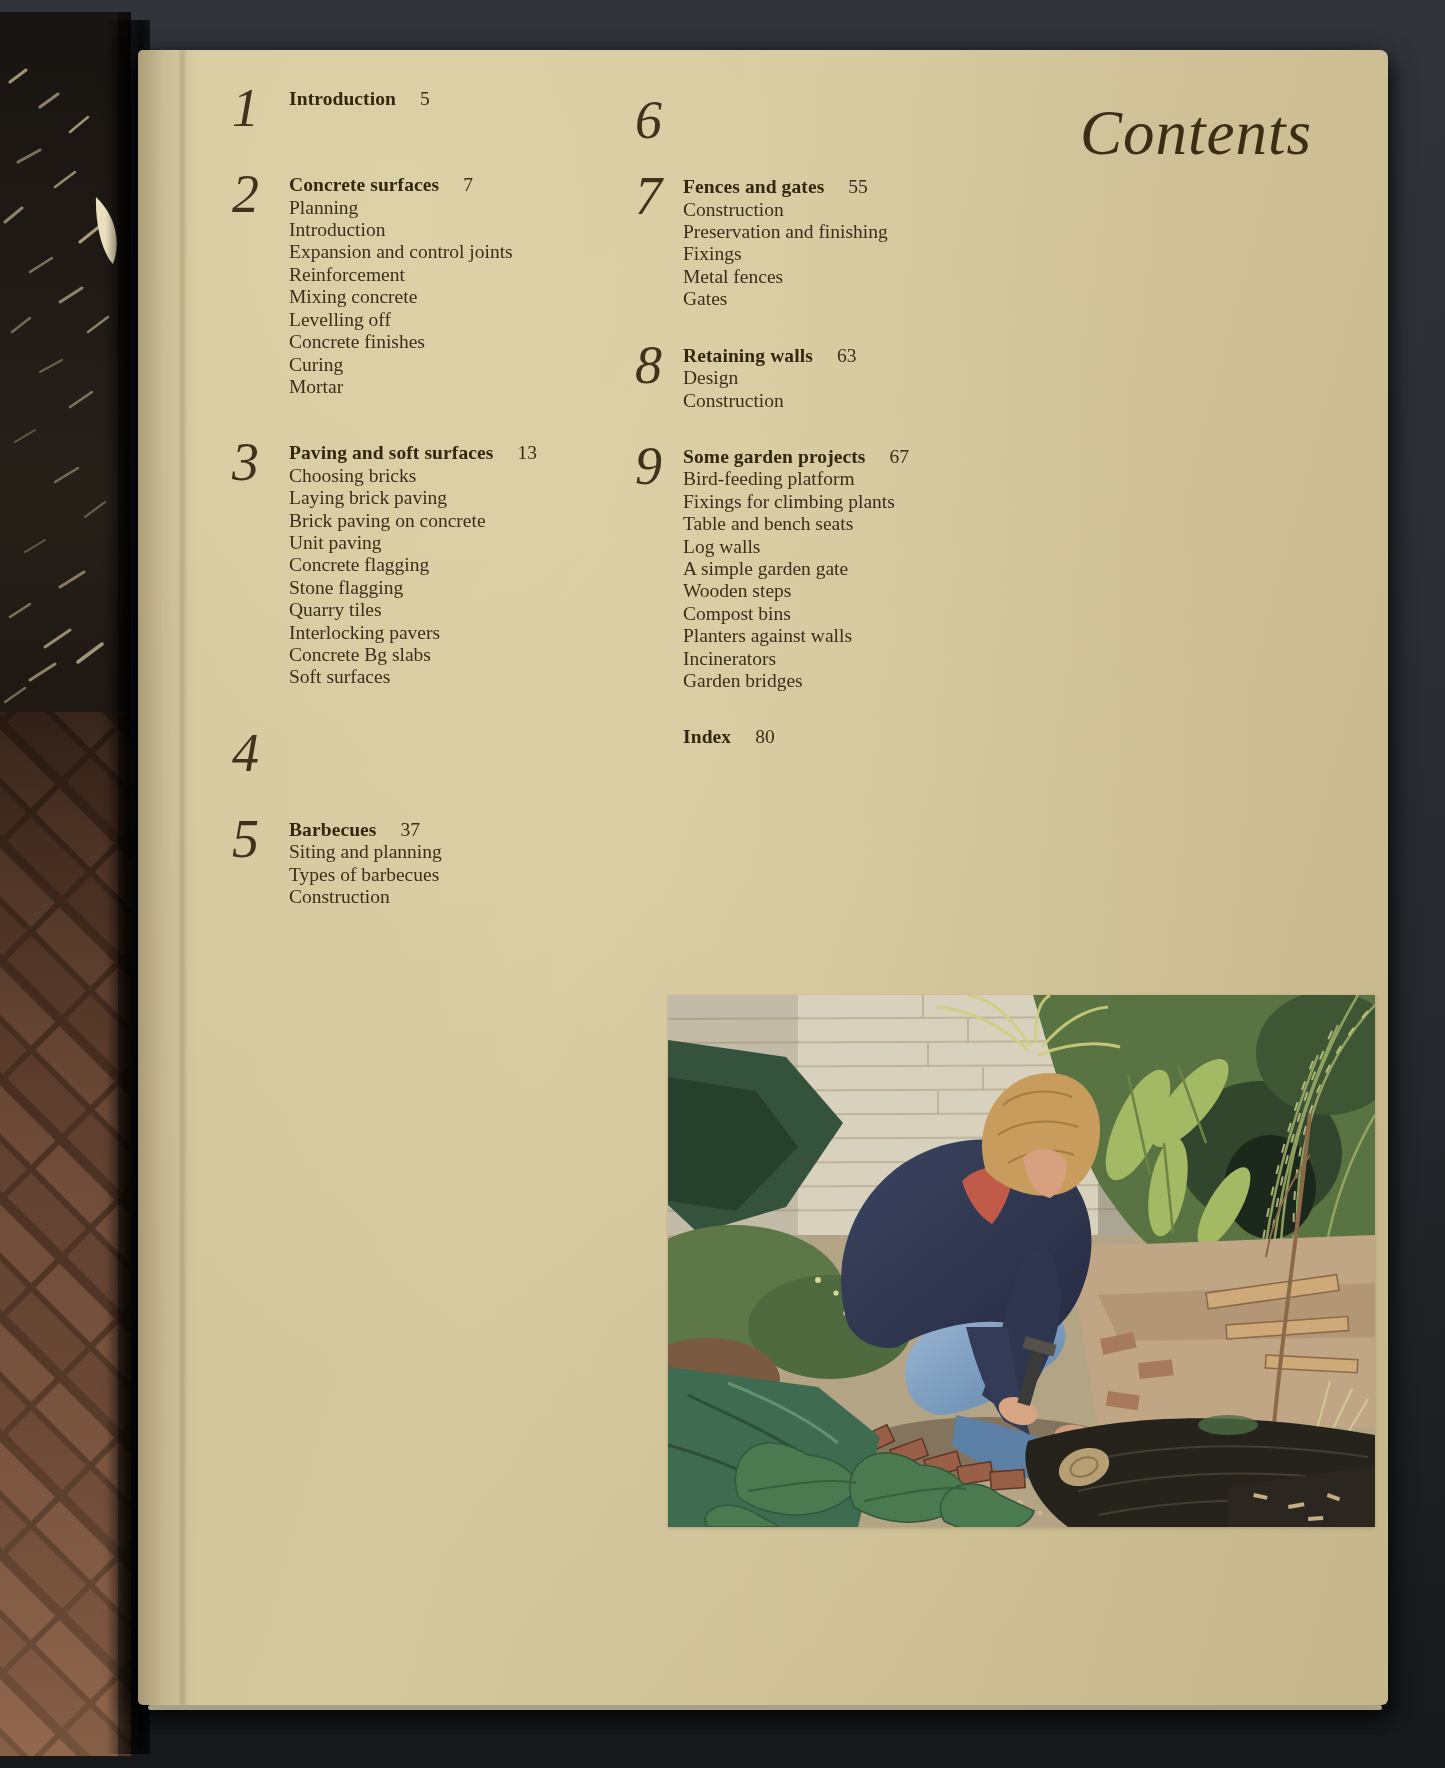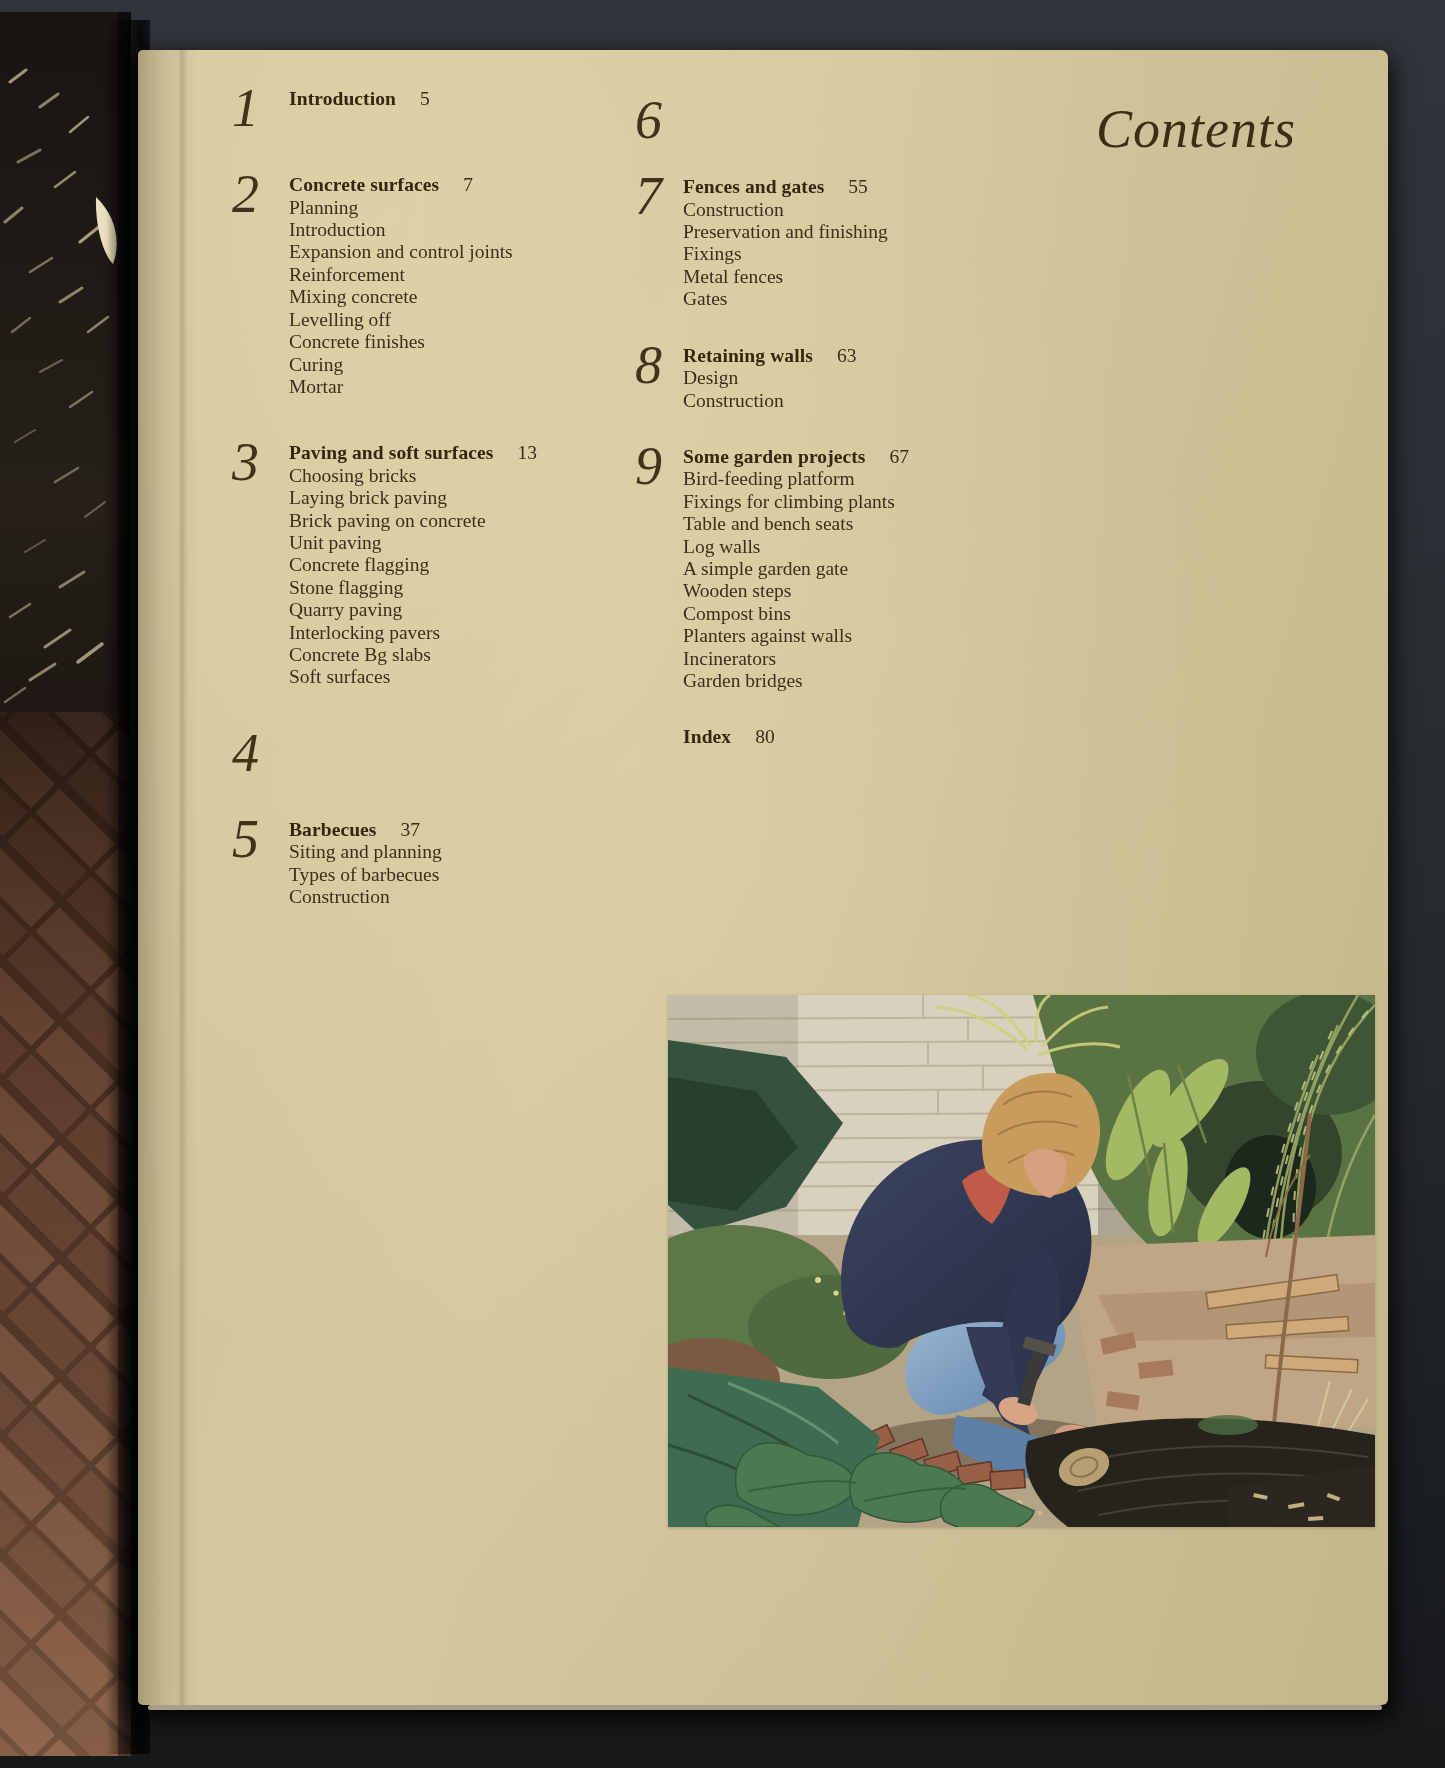--- a/index.html
+++ b/index.html
@@ -32,22 +32,22 @@
     background:
       linear-gradient(90deg,rgba(70,52,28,.30) 0%,rgba(70,52,28,.10) 26px,rgba(70,52,28,0) 60px),
       linear-gradient(90deg,rgba(0,0,0,0) 40px,rgba(80,60,35,.18) 44px,rgba(0,0,0,0) 50px);
     pointer-events:none;}
   #page::after{ 
     content:"";position:absolute;left:10px;right:6px;bottom:-5px;height:5px;border-radius:3px;
     background:rgba(236,226,192,.7);pointer-events:none;}
 
   
   .contents-title{
-    position:absolute;top:52px;right:92px;
-    font-style:italic;font-size:54px;line-height:1;letter-spacing:1px;color:#3a2e15;}
+    position:absolute;top:52px;right:76px;
+    font-style:italic;font-size:63px;line-height:1;letter-spacing:1px;color:#3a2e15;}
 
   
   .col{position:absolute;color:#372c18;}
   #left-col{left:57px;top:38px;width:480px;}
   #right-col{left:422px;top:50px;width:575px;}
   .chapter{display:flex;align-items:flex-start;margin-bottom:0;}
   #left-col .chapter{margin-bottom:44px;}
   #right-col .chapter{margin-bottom:34px;}
   .chnum{flex:none;text-align:right;font-style:italic;font-size:54px;line-height:.82;
     letter-spacing:-2px;color:#3f331c;margin-top:-2px;}
@@ -166,21 +166,21 @@
               <div class="chtitle-row">
                 <span class="chtitle">Paving and soft surfaces</span>
                 <span class="chpage">13</span>
               </div>
               <div class="chitem">Choosing bricks</div>
               <div class="chitem">Laying brick paving</div>
               <div class="chitem">Brick paving on concrete</div>
               <div class="chitem">Unit paving</div>
               <div class="chitem">Concrete flagging</div>
               <div class="chitem">Stone flagging</div>
-              <div class="chitem">Quarry paving</div>
+              <div class="chitem">Quarry tiles</div>
               <div class="chitem">Interlocking pavers</div>
               <div class="chitem">Concrete Bg slabs</div>
               <div class="chitem">Soft surfaces</div>
             </div>
           </div>
           <div class="chapter">
             <div class="chnum">4</div>
           </div>
           <div class="chapter">
             <div class="chnum">5</div>

